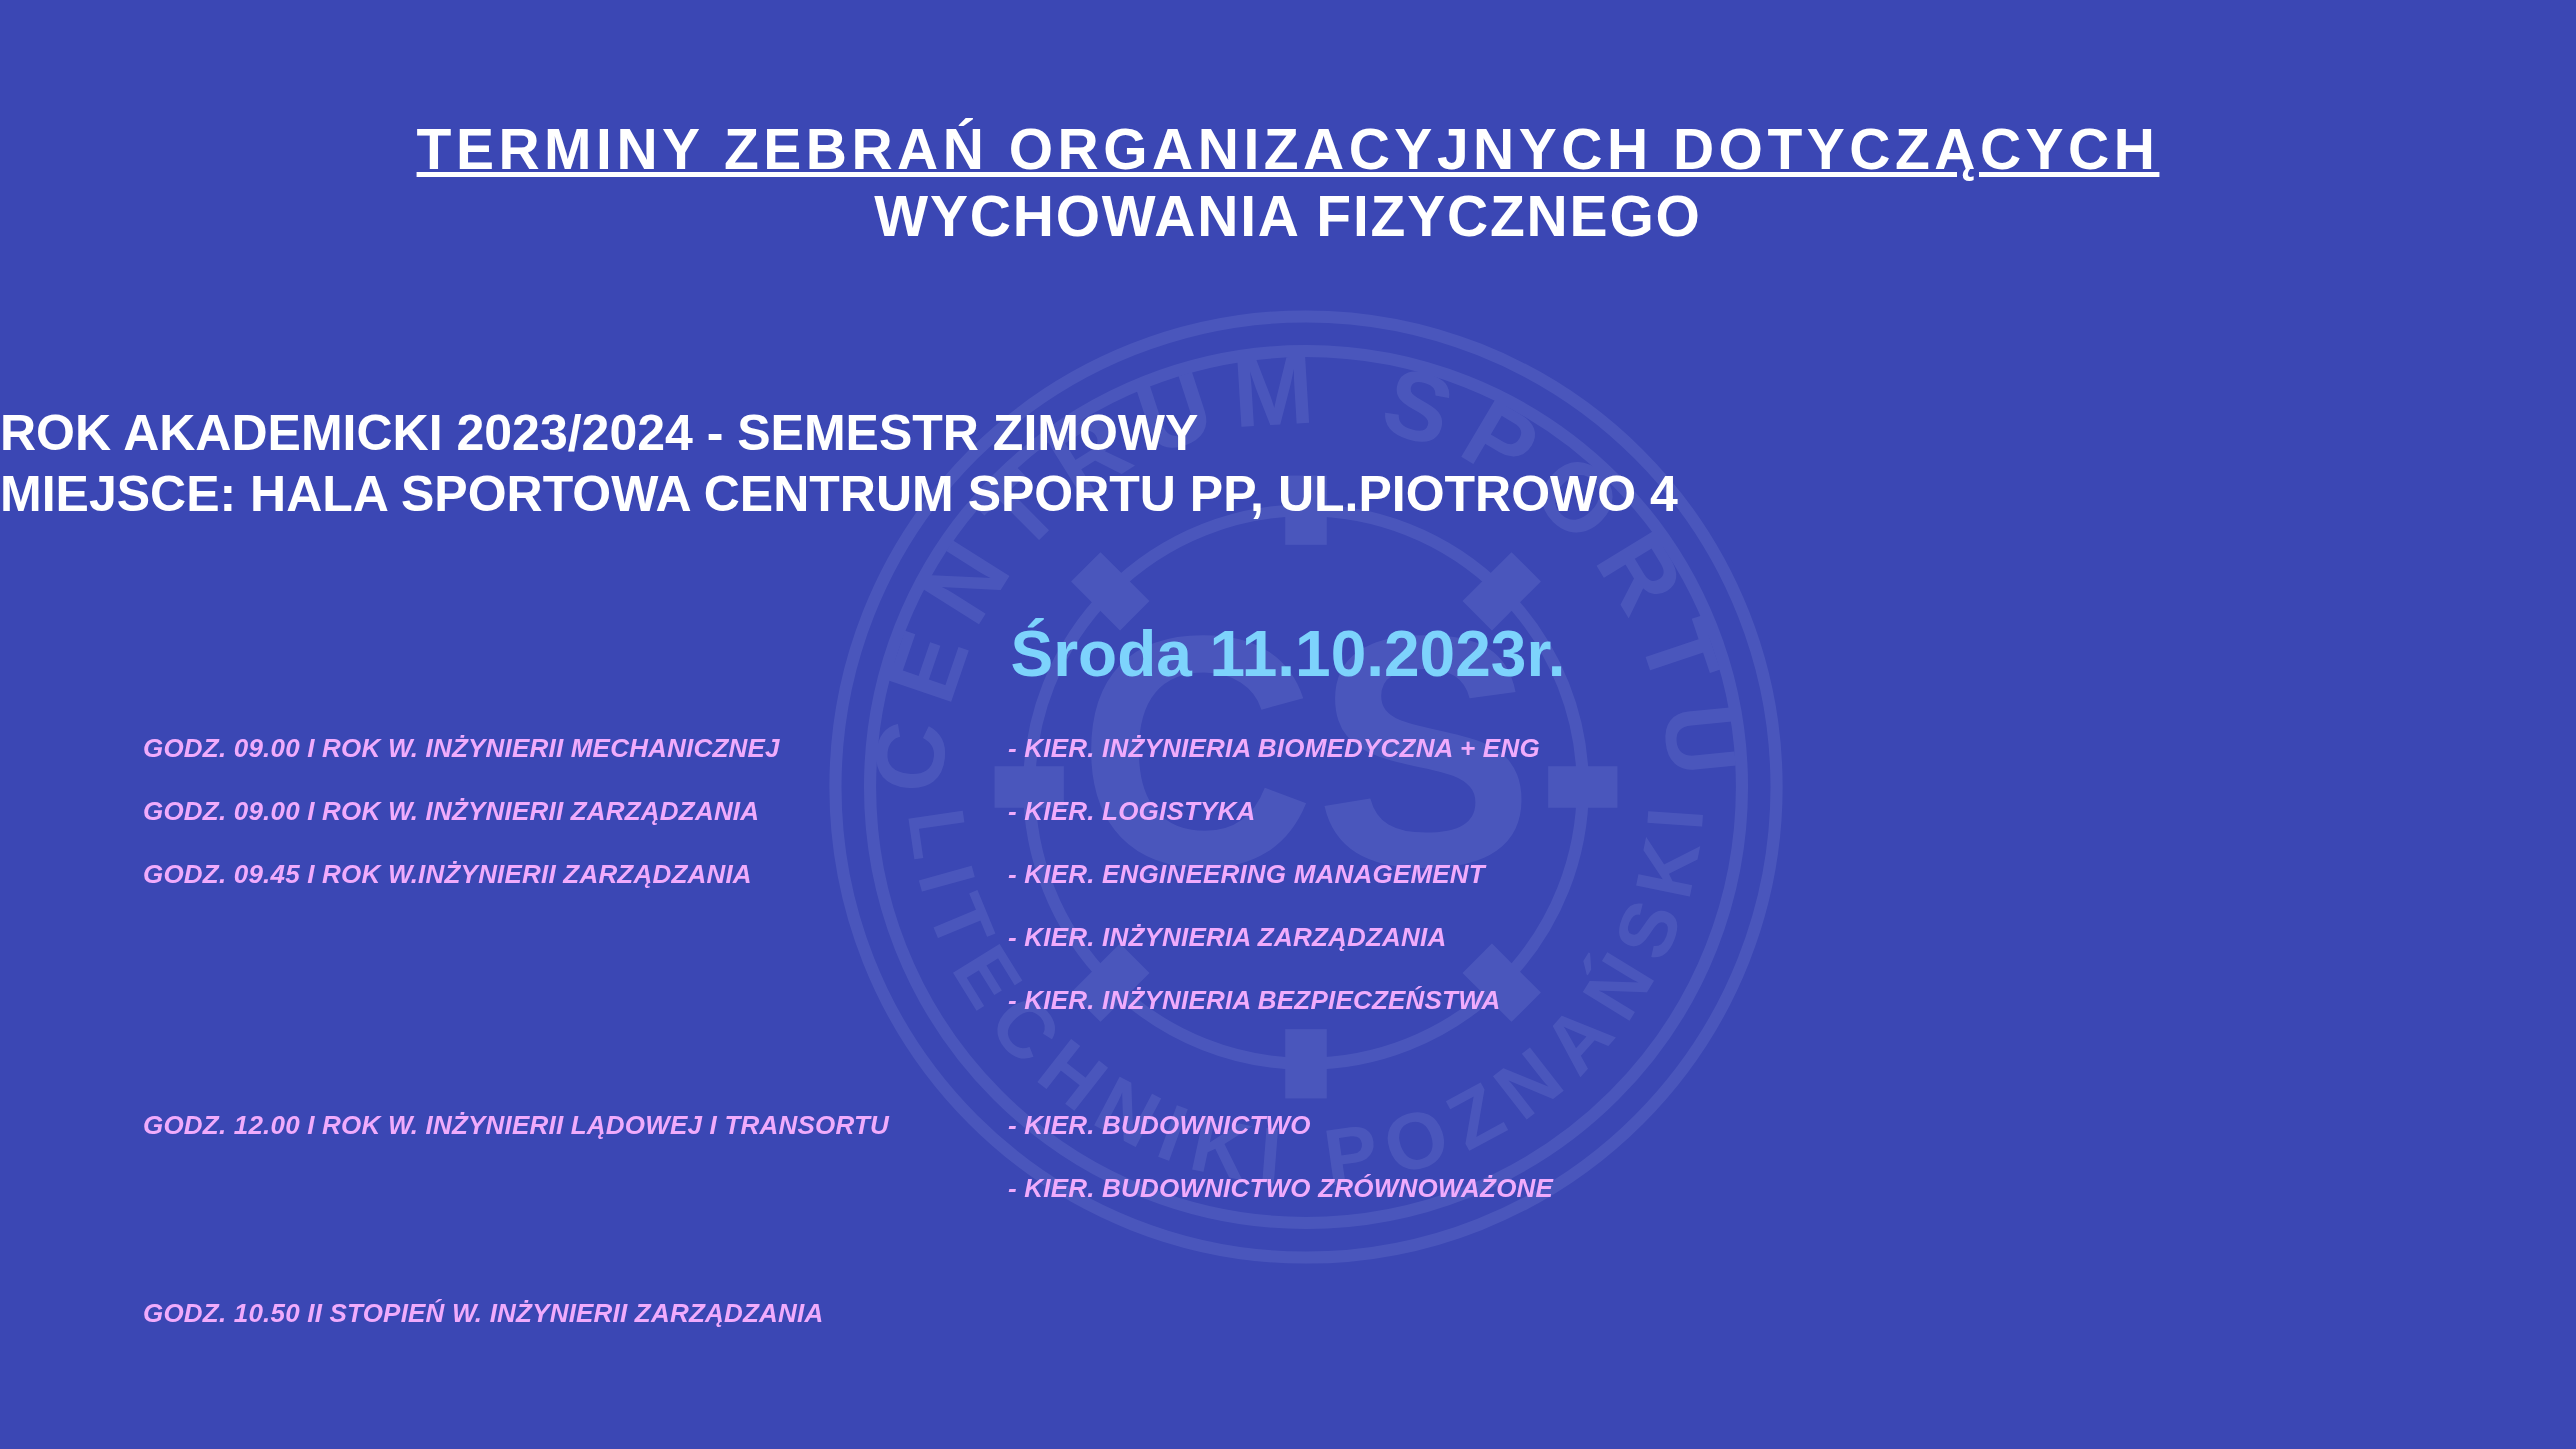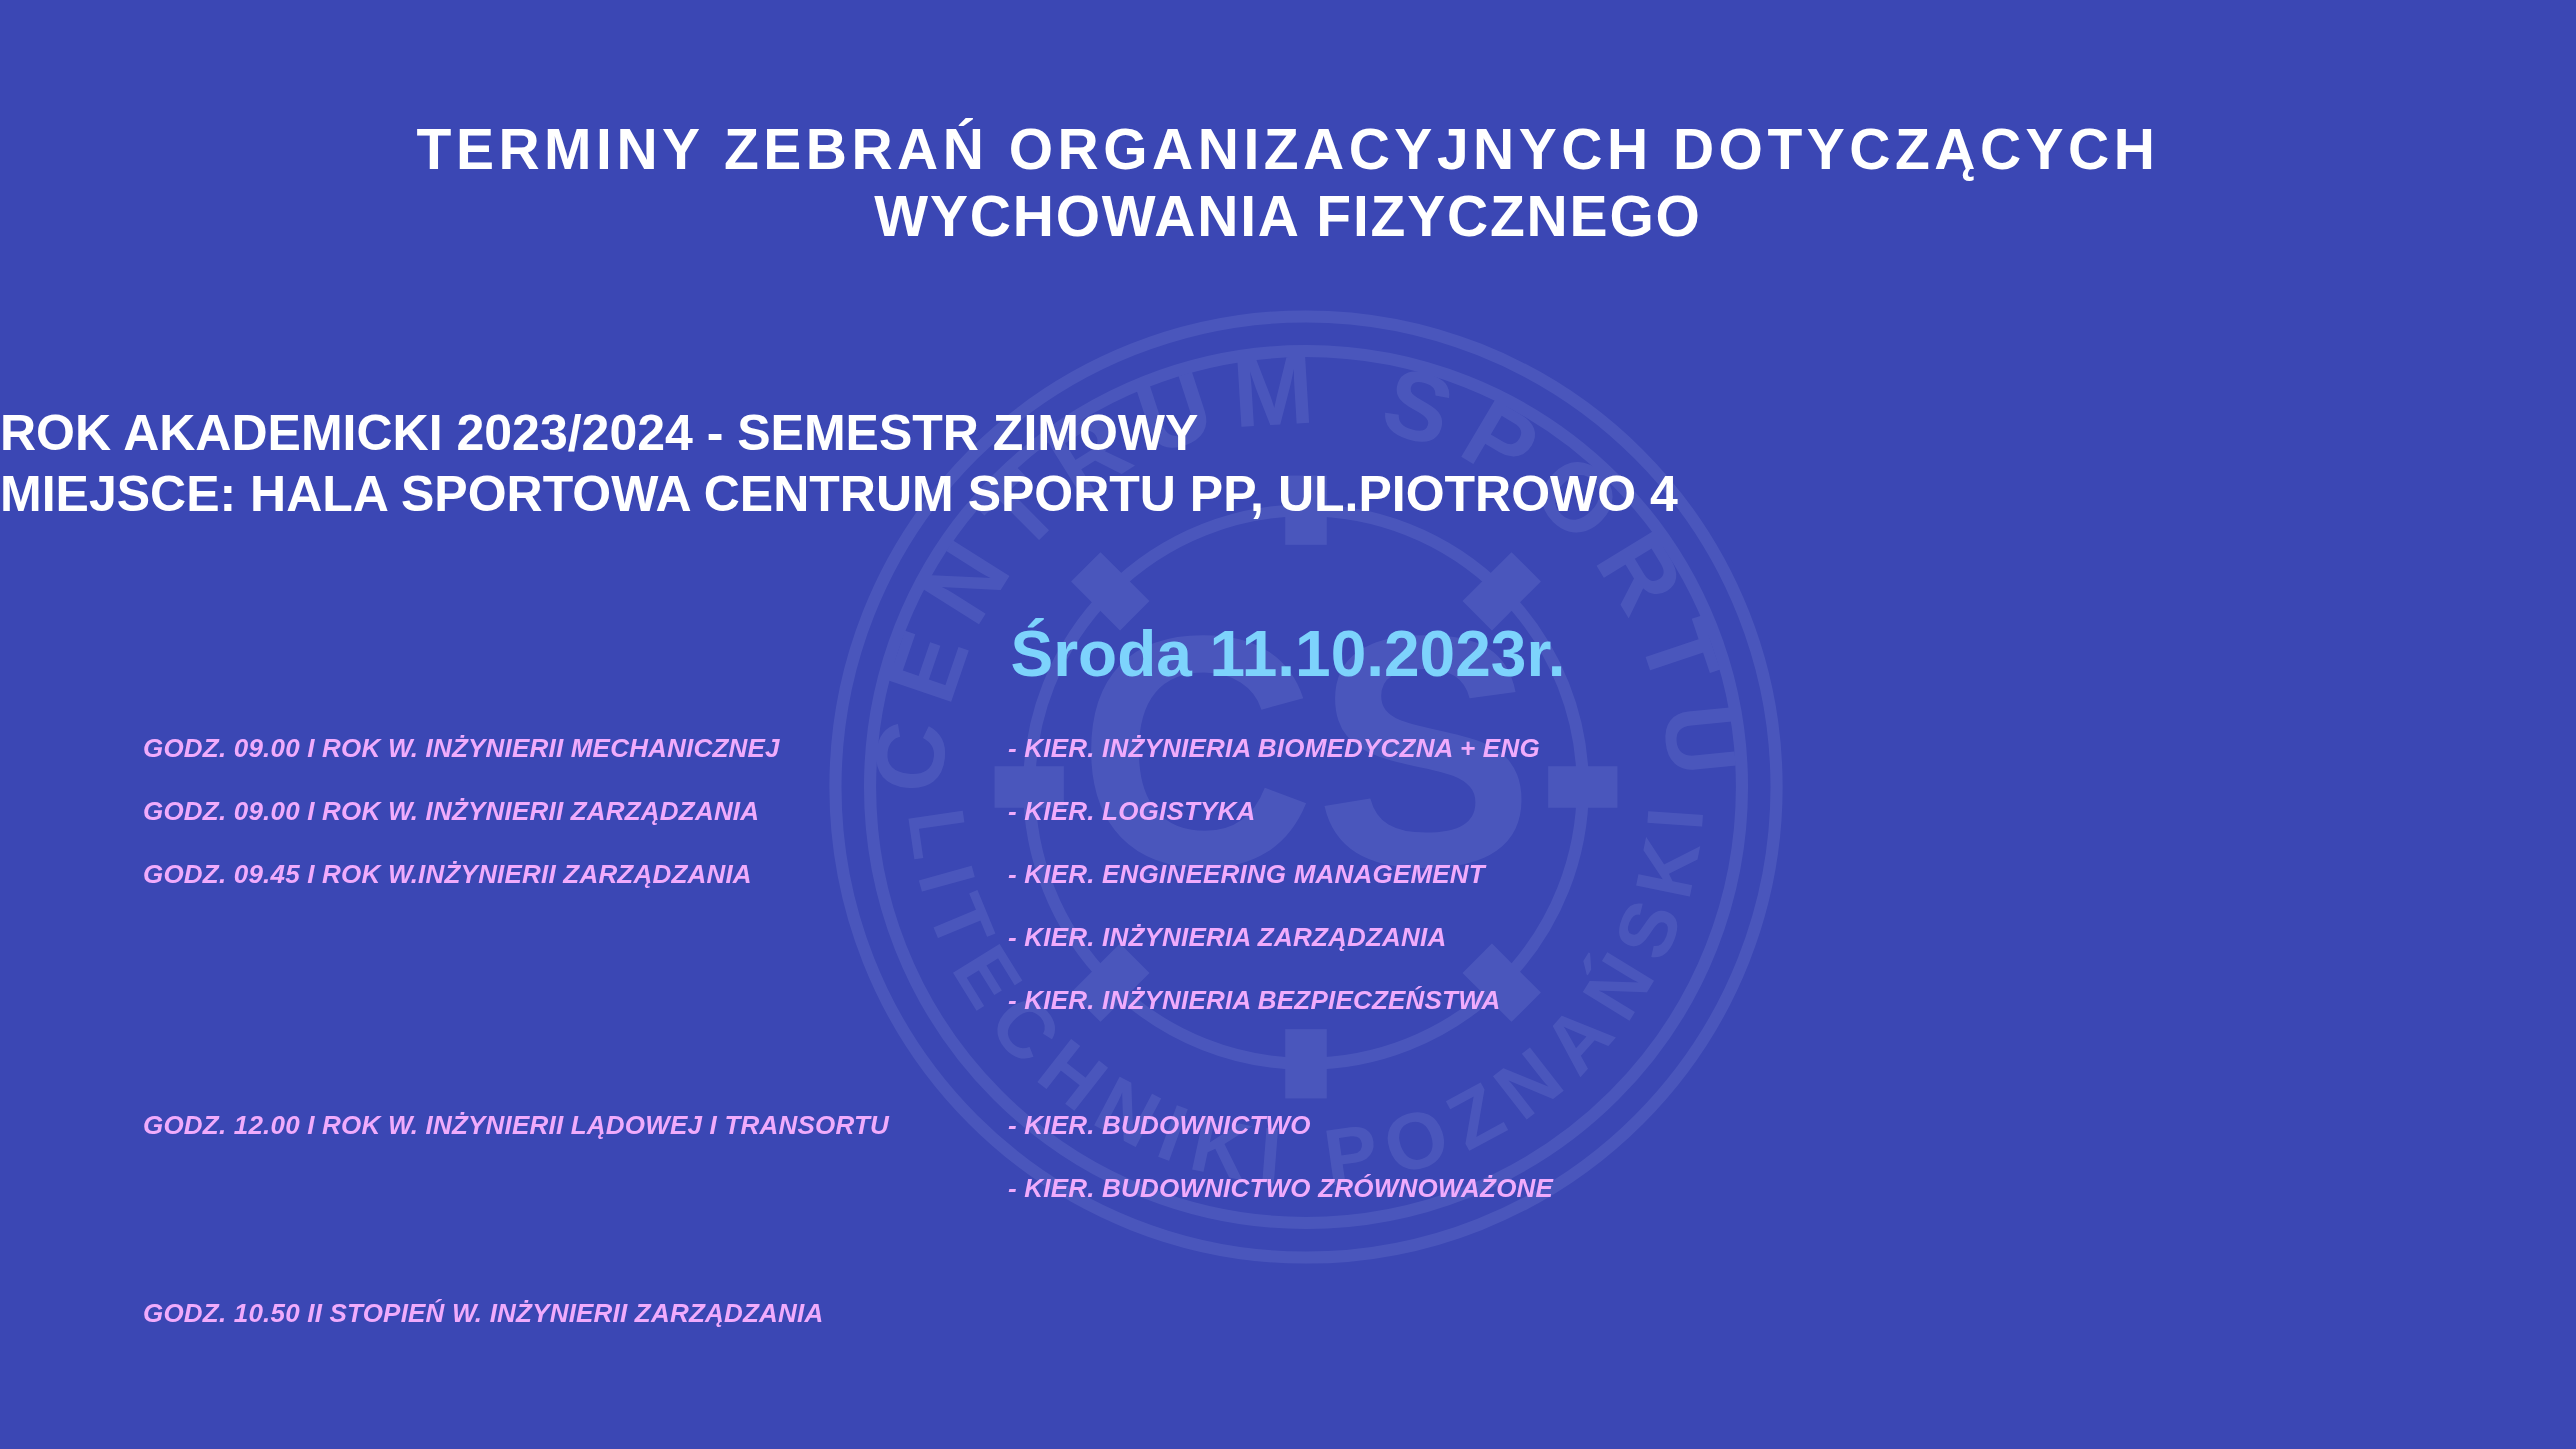--- a/index.html
+++ b/index.html
@@ -41,21 +41,21 @@
     text-align: center;
   }
   .title-line {
     color: #ffffff;
     font-weight: bold;
     font-size: 57px;
     letter-spacing: 1.8px;
     line-height: 1.18;
     white-space: nowrap;
   }
-  .title-line.l1 { letter-spacing: 4.5px; }
+  .title-line.l1 { letter-spacing: 4.5px; text-decoration: underline; }
 
   .subtitle-block {
     position: absolute;
     top: 403px;
     left: 0;
     width: 2576px;
     text-align: left;
   }
   .subtitle-line {
     color: #ffffff;

